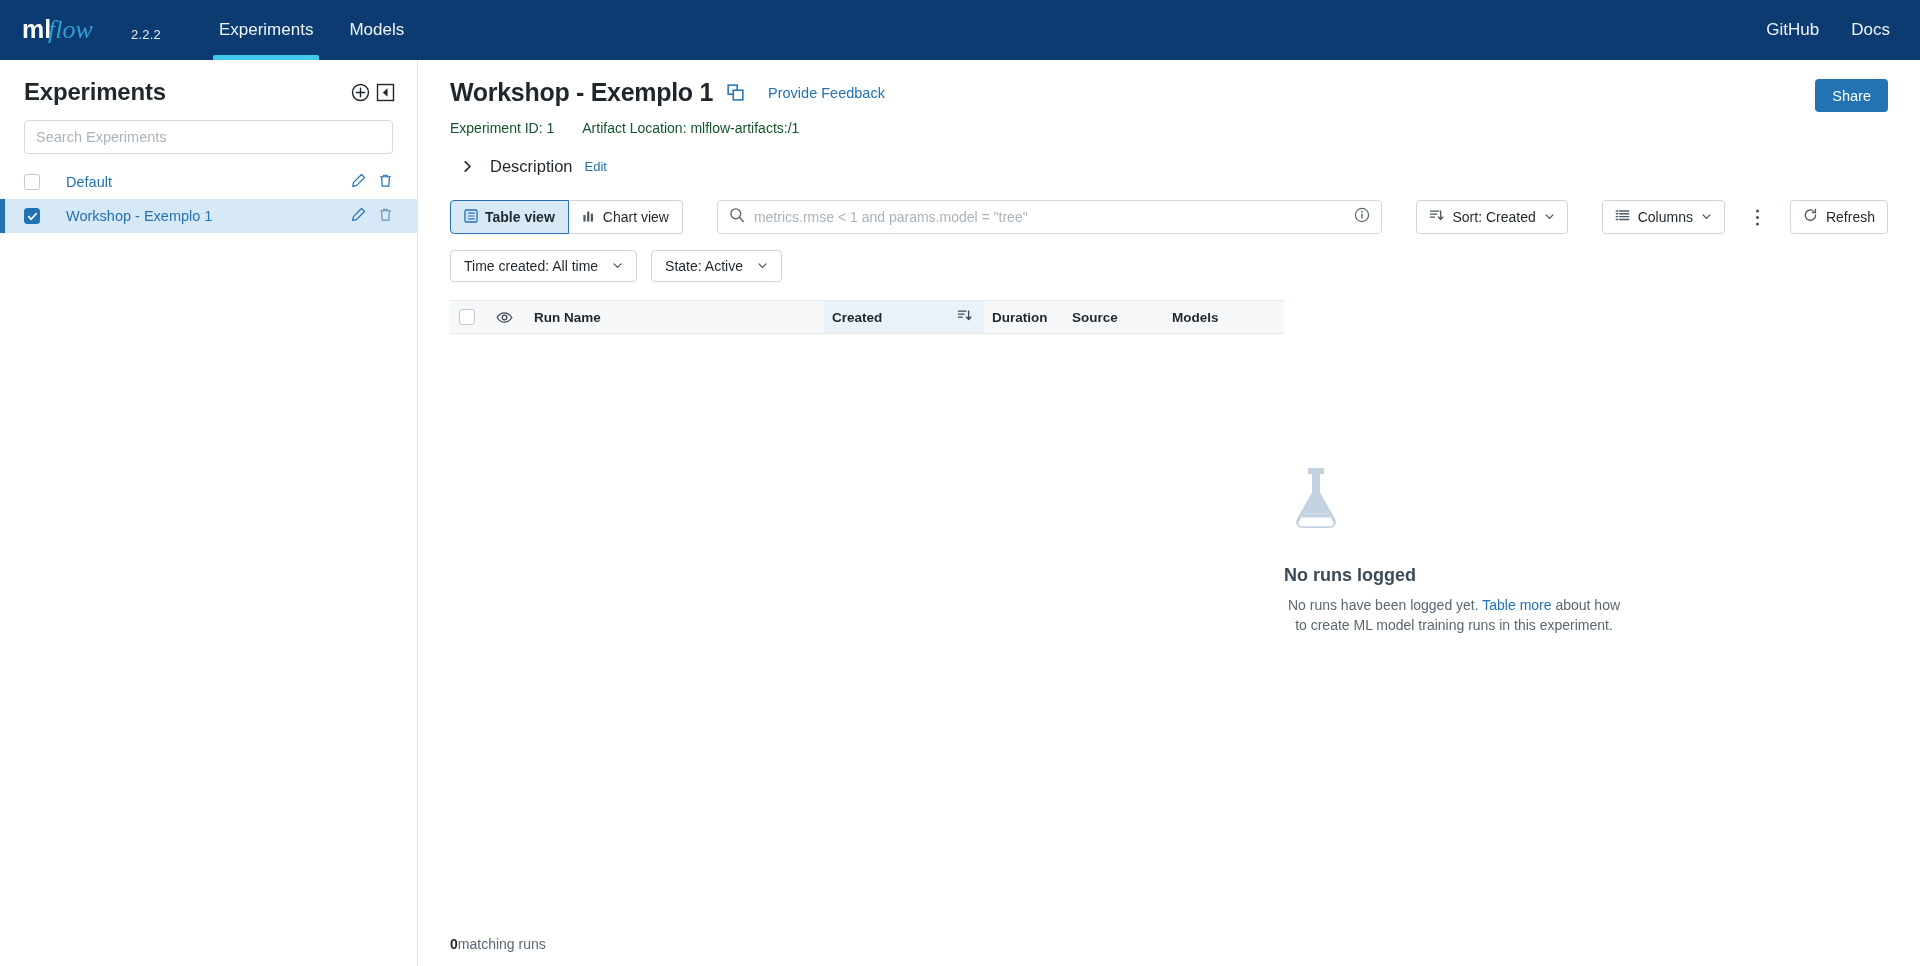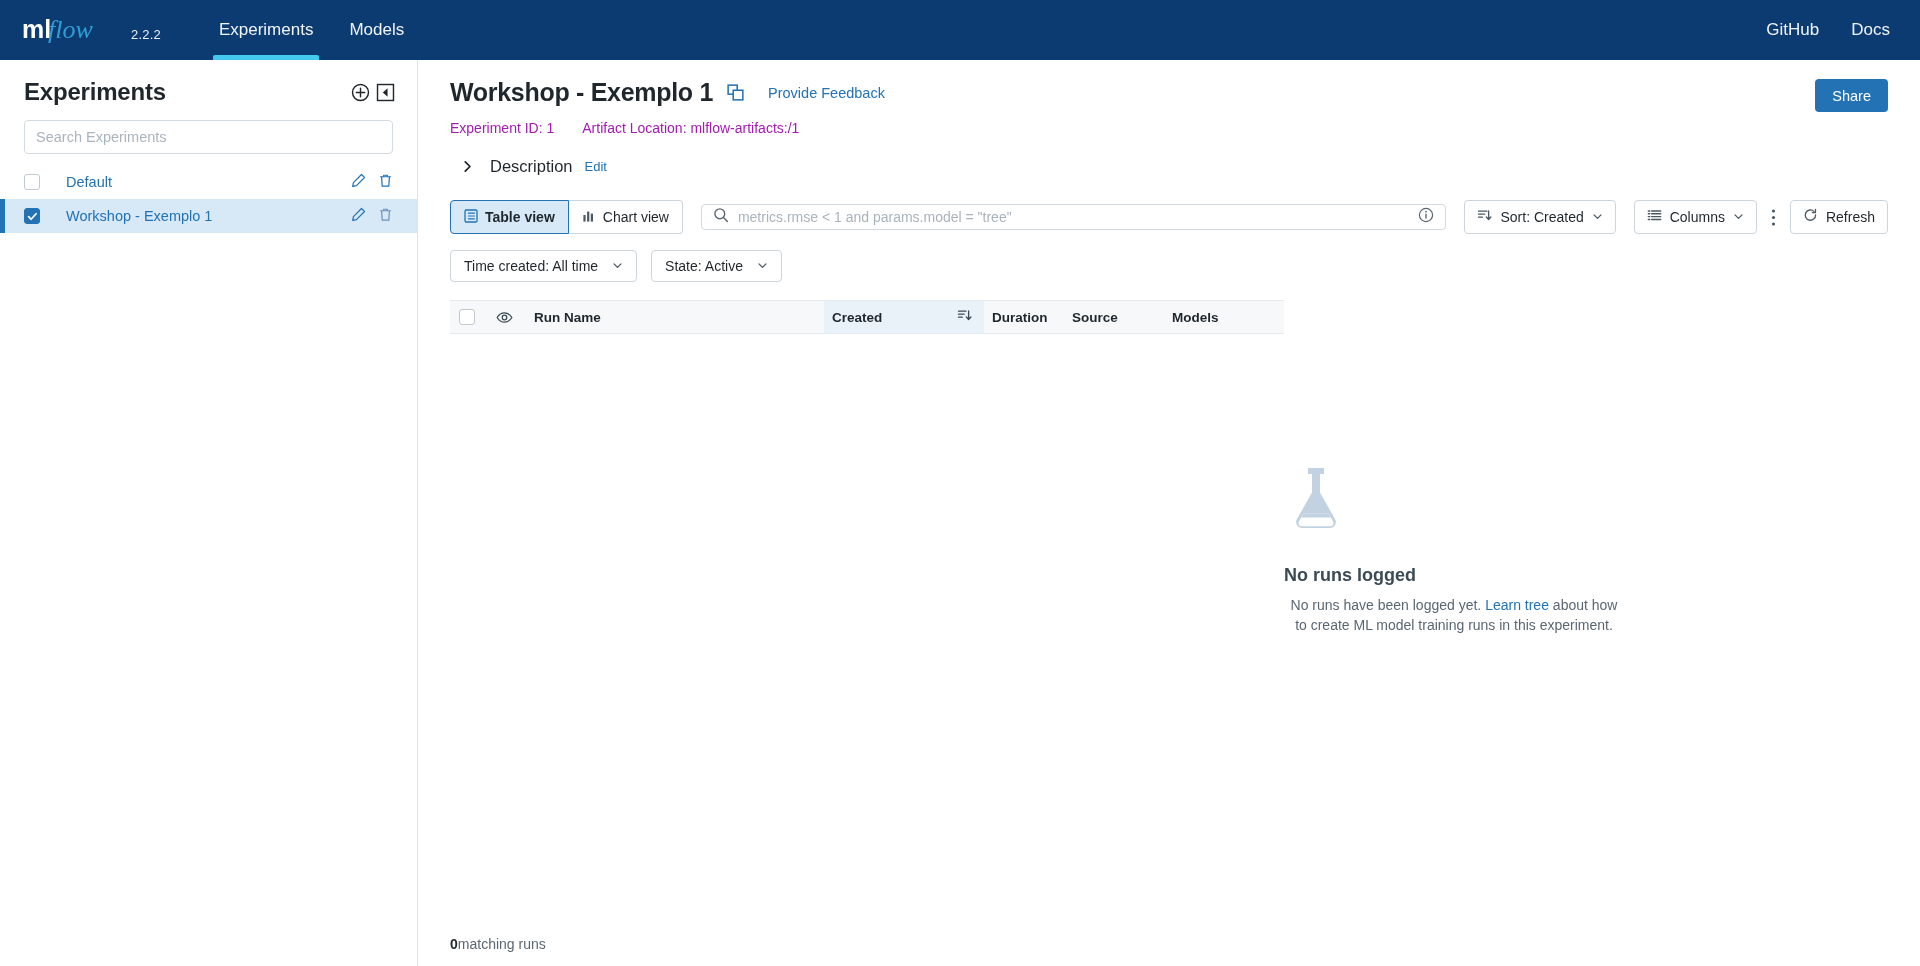--- a/index.html
+++ b/index.html
@@ -93,44 +93,44 @@
   .provide-feedback {
     margin-left: 24px; color: #2272b4; font-size: 14.5px; cursor: pointer; text-decoration: none;
   }
   .share-btn {
     position: absolute; right: 32px; top: 19px;
     background: #2272b4; color: #fff; border: none; border-radius: 4px;
     height: 33px; padding: 0 17px; font-size: 14.5px; cursor: pointer;
     font-family: "Liberation Sans", sans-serif;
   }
   .meta-row { display: flex; gap: 28px; margin-top: 13px; }
-  .meta-item { font-size: 14px; color: #a21caf; }
+  .meta-item { font-size: 14px; color: #14532d; }
 
   .desc-row { display: flex; align-items: center; gap: 10px; margin-top: 21px; padding-left: 5px; }
   .desc-chevron { cursor: pointer; display: flex; align-items: center; padding: 2px 6px; }
   .desc-label { font-size: 16.5px; color: #1f272d; font-weight: 400; }
   .desc-edit { font-size: 13px; color: #2272b4; cursor: pointer; margin-left: 2px; }
 
   
-  .toolbar { display: flex; align-items: center; margin-top: 24px; gap: 0; }
+  .toolbar { display: flex; align-items: center; margin-top: 24px; gap: 16px; }
   .viewtoggle { display: flex; }
   .vt-btn {
     height: 34px; display: flex; align-items: center; gap: 7px;
     padding: 0 13px; border: 1px solid #cdd5dc; background: #fff;
     font-size: 14px; color: #1f272d; cursor: pointer;
     font-family: "Liberation Sans", sans-serif;
   }
   .vt-btn:first-child { border-radius: 4px 0 0 4px; }
   .vt-btn:last-child { border-radius: 0 4px 4px 0; border-left: none; }
   .vt-btn.active {
     background: #d7e8f7; border-color: #2272b4; color: #1f272d; font-weight: 700;
     position: relative; z-index: 2;
   }
   .searchbox {
-    flex: 1; margin-left: 18px; height: 26px;
+    flex: 1; margin-left: 18px; height: 34px;
     border: 1px solid #d3dae0; border-radius: 4px;
     display: flex; align-items: center; padding: 0 11px; gap: 9px; background: #fff;
     max-width: 800px;
   }
   .searchbox input {
     flex: 1; border: none; outline: none; font-size: 14px;
     font-family: "Liberation Sans", sans-serif; color: #1f272d; background: transparent;
   }
   .searchbox input::placeholder { color: #a9b3bc; }
   .tb-btn {
@@ -446,21 +446,21 @@
         <div class="empty-state">
           <span>
             <svg width="64" height="70" viewBox="0 0 64 70">
               <path d="M24 3h16v6h-4v18.5l15 26.5a6 6 0 0 1-5.2 9H18.2a6 6 0 0 1-5.2-9l15-26.5V9h-4z" fill="#c3d2e0"></path>
               <path d="M19.5 48.5h25l4.5 8a3.2 3.2 0 0 1-2.8 4.8H17.8a3.2 3.2 0 0 1-2.8-4.8z" fill="#ffffff"></path>
               <path d="M19.5 48.5h25l2.2 3.9H17.3z" fill="#c3d2e0"></path>
             </svg>
           </span>
           <div class="empty-title">No runs logged</div>
           <div class="empty-desc">
-            <span>No runs have been logged yet. </span><a>Learn tree</a><span> about how to create ML model training runs in this experiment.</span>
+            <span>No runs have been logged yet. </span><a>Table more</a><span> about how to create ML model training runs in this experiment.</span>
           </div>
         </div>
       </div>
 
     </div>
 
     <div class="footer">
       <b>0</b>
         <span> matching runs</span>
     </div>

